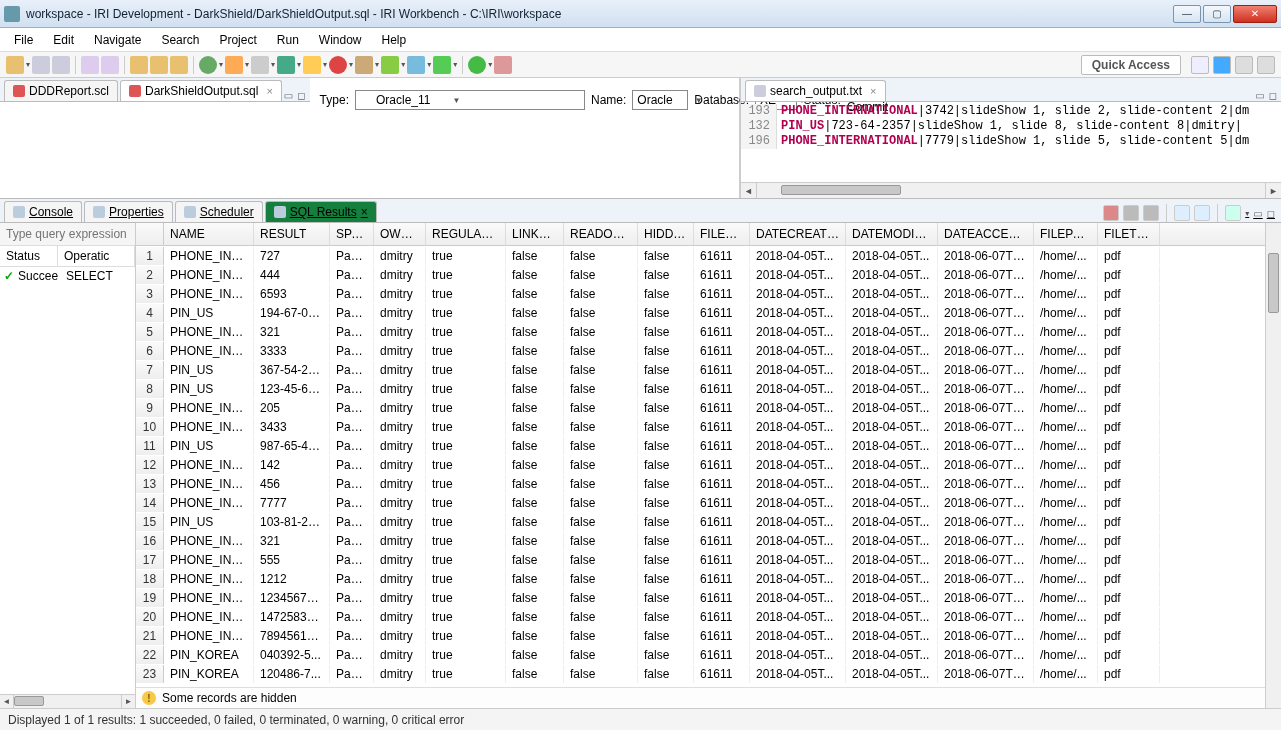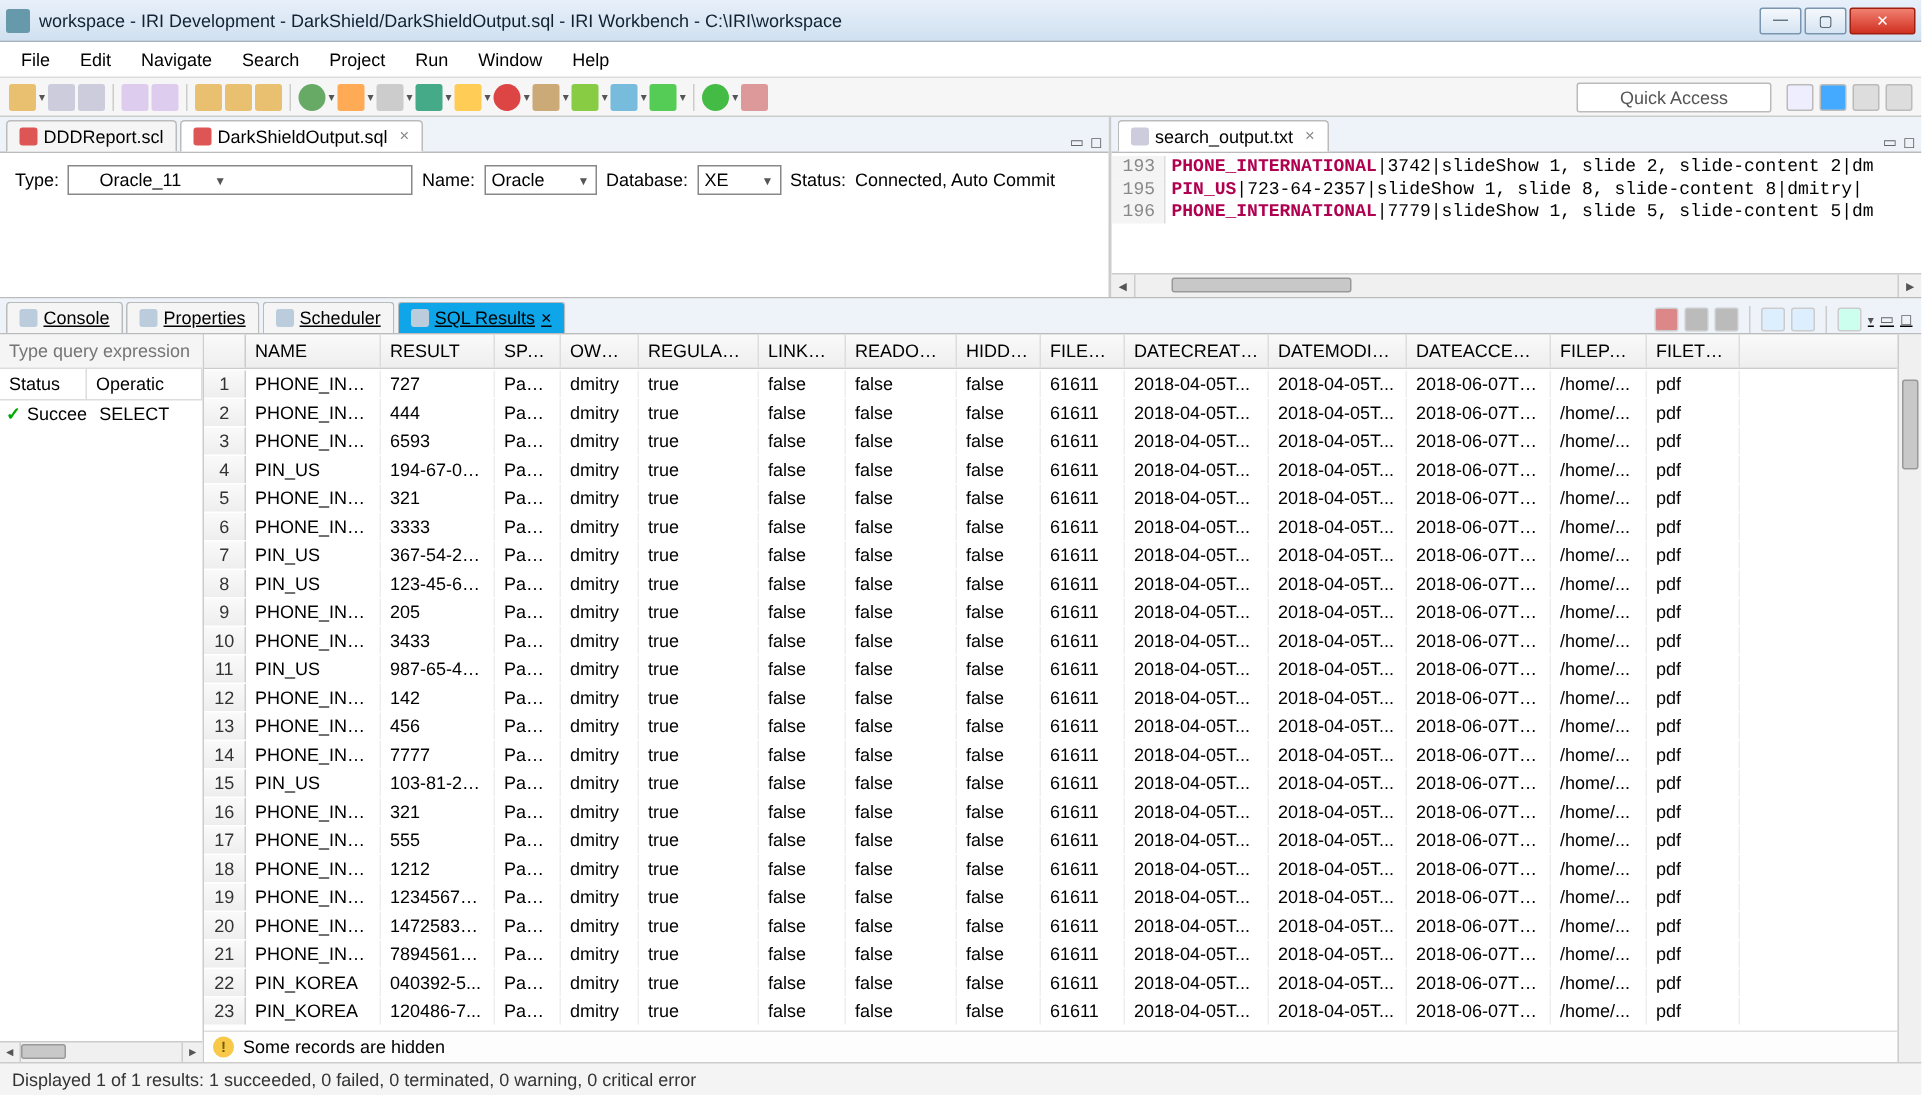--- a/index.html
+++ b/index.html
@@ -9,24 +9,24 @@
 .titlebar .title { flex: 1; font-size: 12px; color: #123; }
 .winbtns { display: flex; gap: 2px; }
 .winbtn { width: 28px; height: 18px; border: 1px solid #7a95b0; background: linear-gradient(#f4f8fc,#d6e4f2); display:flex; align-items:center; justify-content:center; font-size:10px; color:#345; border-radius:2px; }
 .winbtn.close { background: linear-gradient(#f08070,#d03020); color:#fff; border-color:#a02010; width:44px; }
 .menubar { height: 24px; display: flex; align-items: center; padding: 0 6px; gap: 4px; border-bottom: 1px solid #ddd; }
 .menubar span { padding: 2px 8px; cursor: default; }
 .toolbar { height: 26px; display: flex; align-items: center; padding: 0 6px; gap: 2px; border-bottom: 1px solid #ccc; background:#f6f6f6; }
 .tbtn { width: 18px; height: 18px; border-radius: 2px; display:inline-block; }
 .tsep { width:1px; height:18px; background:#ccc; margin:0 3px; }
 .toolbar .spacer { flex:1; }
-.quickaccess { border:1px solid #bbb; background:#fff; padding:2px 28px; font-size:12px; color:#555; border-radius:2px; margin-right:6px; }
+.quickaccess { border:1px solid #bbb; background:#fff; padding:2px 10px; font-size:12px; color:#555; border-radius:2px; margin-right:6px;font-weight:bold; }
 .perspicon { width:18px; height:18px; border:1px solid #bbb; margin-left:2px; border-radius:2px; }
 .mainrow { display:flex; height: 120px; }
-.leftpane { width: 740px; border-right:1px solid #ccc; display:flex; flex-direction:column; }
+.leftpane { width: 740px; border-right:1px solid #ccc; display:flex; }
 .tabbar { height: 24px; display:flex; align-items:flex-end; border-bottom:1px solid #bbb; background:#eef3f9; padding-left:4px; gap:0; }
 .tab { display:flex; align-items:center; gap:4px; padding:3px 8px; border:1px solid #bbb; border-bottom:none; background:#f5f5f5; border-radius:3px 3px 0 0; font-size:12px; margin-right:2px; }
 .tab.active { background:#fff; }
 .tab .ficon { width:12px; height:12px; border-radius:2px; }
 .tab .xclose { font-size:11px; color:#888; margin-left:4px; }
 .panecontrols { margin-left:auto; display:flex; gap:4px; padding-right:4px; align-items:center; }
 .minmax { font-size:10px; color:#666; cursor:default; }
 .connprof { padding:8px 10px; }
 .connprof .lbl { font-size:12px; margin-bottom:6px; display:block; }
 .connrow { display:flex; align-items:center; gap:6px; font-size:12px; }
@@ -41,21 +41,21 @@
 .editor .code { padding-left:4px; white-space:pre; }
 .code .kw { color:#b00050; font-weight:bold; }
 .hscroll { height:16px; border-top:1px solid #ccc; background:#f0f0f0; position:relative; }
 .hscroll .thumb { position:absolute; left:40px; top:2px; height:10px; width:120px; background:#c8c8c8; border:1px solid #999; border-radius:2px; }
 .hscroll .arrow { position:absolute; top:0; width:16px; height:15px; display:flex; align-items:center; justify-content:center; font-size:9px; color:#555; }
 .hscroll .arrow.l { left:0; border-right:1px solid #ccc;}
 .hscroll .arrow.r { right:0; border-left:1px solid #ccc;}
 .bottomviews { flex:1; display:flex; flex-direction:column; border-top:1px solid #bbb; min-height:0; }
 .viewtabbar { height:24px; display:flex; align-items:flex-end; background:#eef3f9; border-bottom:1px solid #bbb; padding-left:4px;text-decoration:underline; }
 .viewtab { display:flex; align-items:center; gap:4px; padding:3px 8px; border:1px solid #bbb; border-bottom:none; background:#f5f5f5; border-radius:3px 3px 0 0; font-size:12px; margin-right:2px; }
-.viewtab.active { background:#0ea5e9; }
+.viewtab.active { background:#15803d; }
 .viewtab .ficon { width:12px; height:12px; border-radius:2px; }
 .viewtoolbar { margin-left:auto; display:flex; gap:4px; padding-right:6px; align-items:center; }
 .vtbtn { width:16px; height:16px; border:1px solid #ccc; border-radius:2px; }
 .bottomcontent { flex:1; display:flex; min-height:0; }
 .historypane { width:136px; border-right:1px solid #ccc; display:flex; flex-direction:column; }
 .historyhead { font-size:12px; padding:4px 6px; border-bottom:1px solid #ddd; background:#f5f5f5; }
 .historycols { display:flex; font-size:12px; border-bottom:1px solid #ddd; }
 .historycols div { padding:3px 6px; border-right:1px solid #ddd; }
 .historyrow { display:flex; align-items:center; font-size:12px; padding:2px 4px; gap:4px; }
 .check { color:#0a0; font-weight:bold; }
@@ -194,21 +194,21 @@
         <span class="minmax">▭</span>
         <span class="minmax">◻</span>
       </div>
     </div>
     <div class="editor" id="editor">
         <div class="ln">
           <div class="gutter">193</div>
           <div class="code"><span class="kw">PHONE_INTERNATIONAL</span>|3742|slideShow 1, slide 2, slide-content 2|dm</div>
         </div>
         <div class="ln">
-          <div class="gutter">195</div>
+          <div class="gutter">132</div>
           <div class="code"><span class="kw">PIN_US</span>|723-64-2357|slideShow 1, slide 8, slide-content 8|dmitry|</div>
         </div>
         <div class="ln">
           <div class="gutter">196</div>
           <div class="code"><span class="kw">PHONE_INTERNATIONAL</span>|7779|slideShow 1, slide 5, slide-content 5|dm</div>
         </div>
       </div>
     <div class="hscroll">
       <div class="arrow l">◄</div>
       <div class="thumb"></div>

